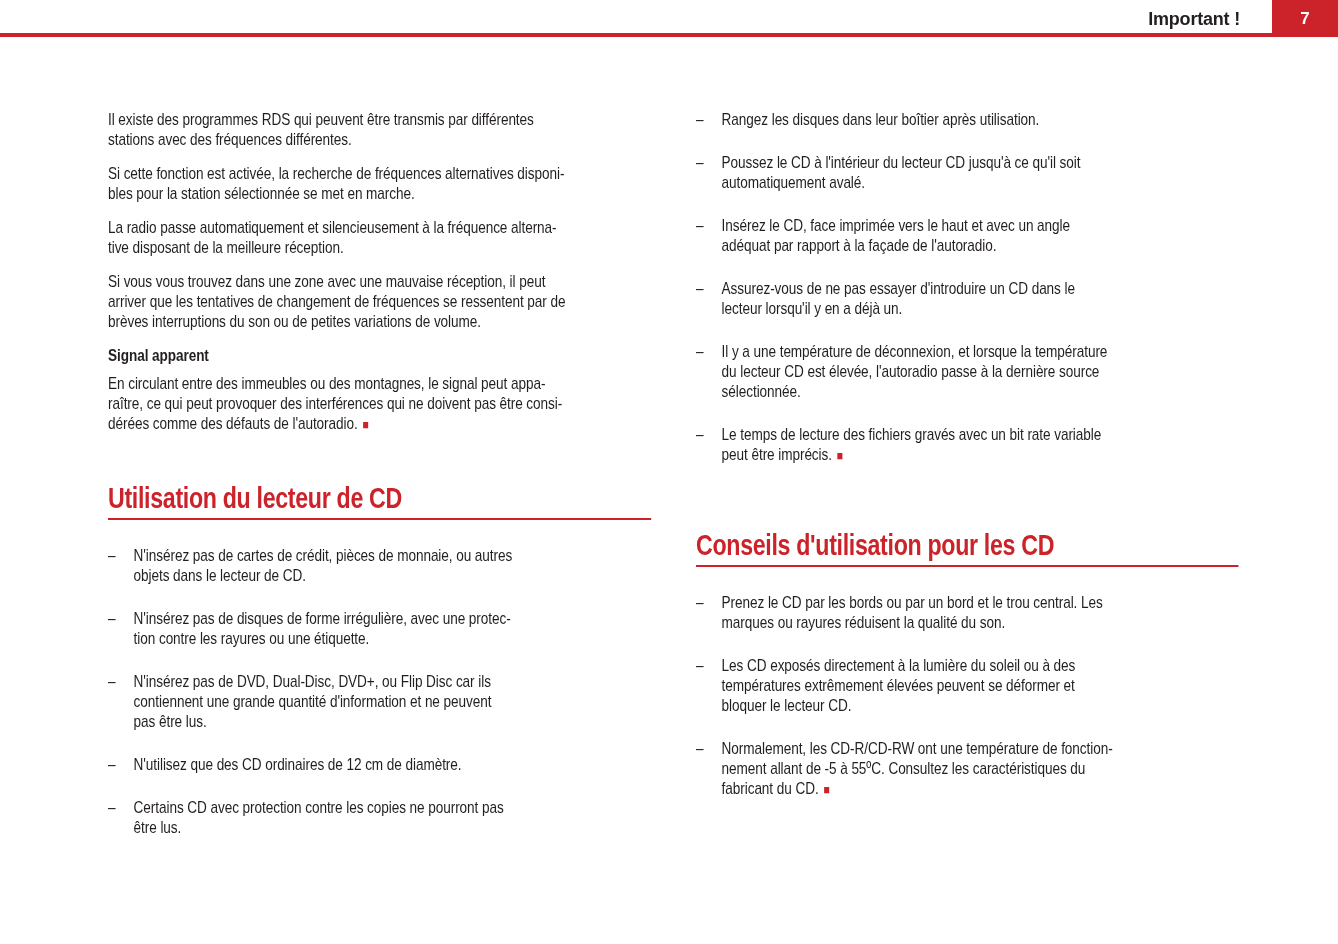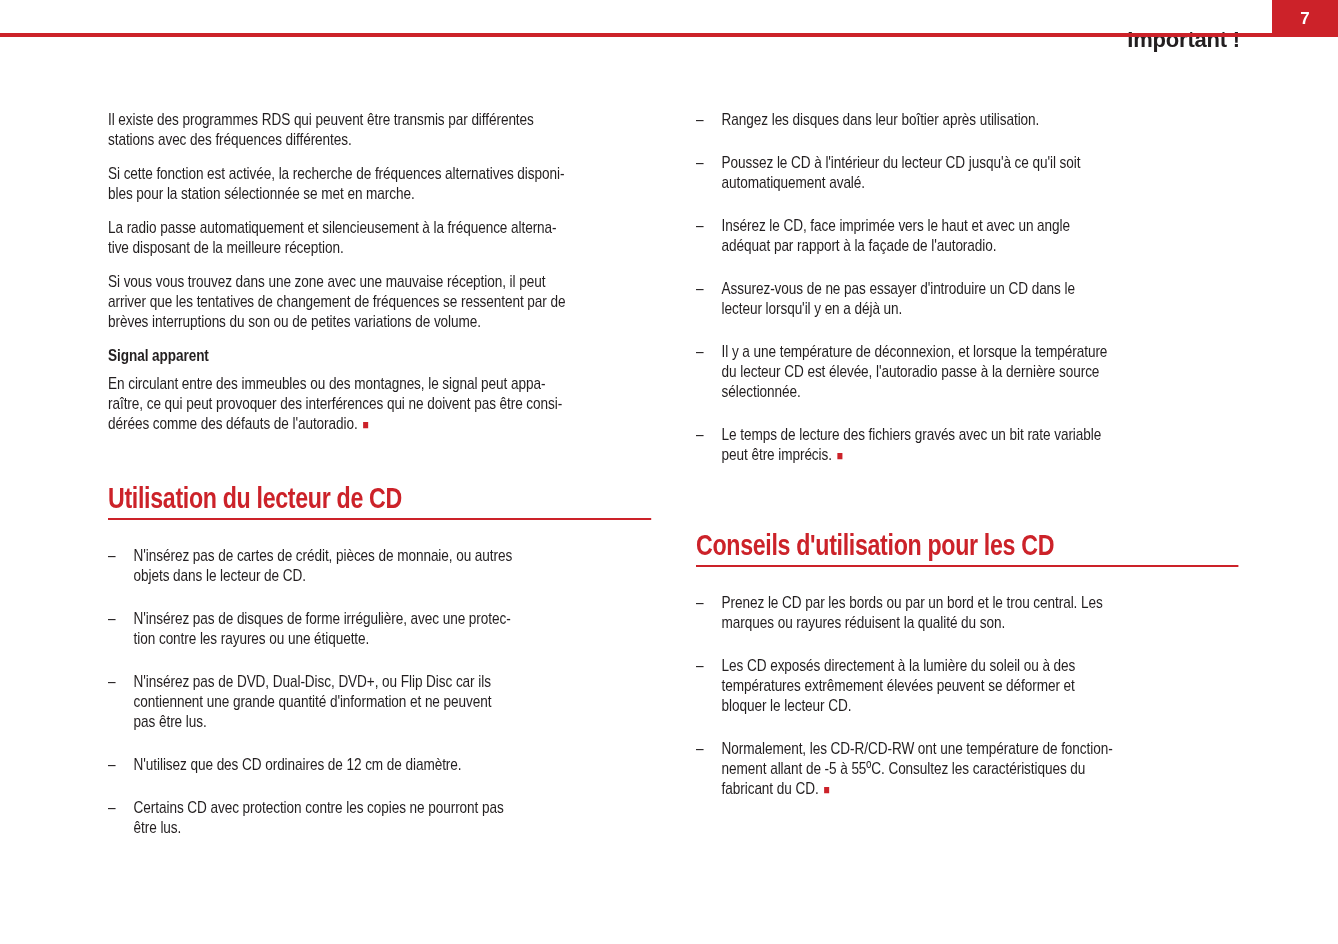--- a/index.html
+++ b/index.html
@@ -4,22 +4,22 @@
 <style>
   :root{ --red:#cc2229; --ink:#231f20; }
   html,body{margin:0;padding:0;}
   body{
     width:1338px;height:944px;position:relative;background:#ffffff;
     font-family:"Liberation Sans",sans-serif;color:var(--ink);
     overflow:hidden;
   }
   
   .header-title{
-    position:absolute;top:27px;right:98px;
-    font-size:22px;font-weight:bold;letter-spacing:-0.2px;
+    position:absolute;top:9px;right:98px;
+    font-size:18px;font-weight:bold;letter-spacing:-0.2px;
   }
   .header-rule{
     position:absolute;top:33px;left:0;width:1338px;height:4px;background:var(--red);
   }
   .page-box{
     position:absolute;top:0;right:0;width:66px;height:37px;background:var(--red);
     display:flex;align-items:center;justify-content:center;
   }
   .page-box span{color:#fff;font-size:17px;font-weight:bold;}
   

